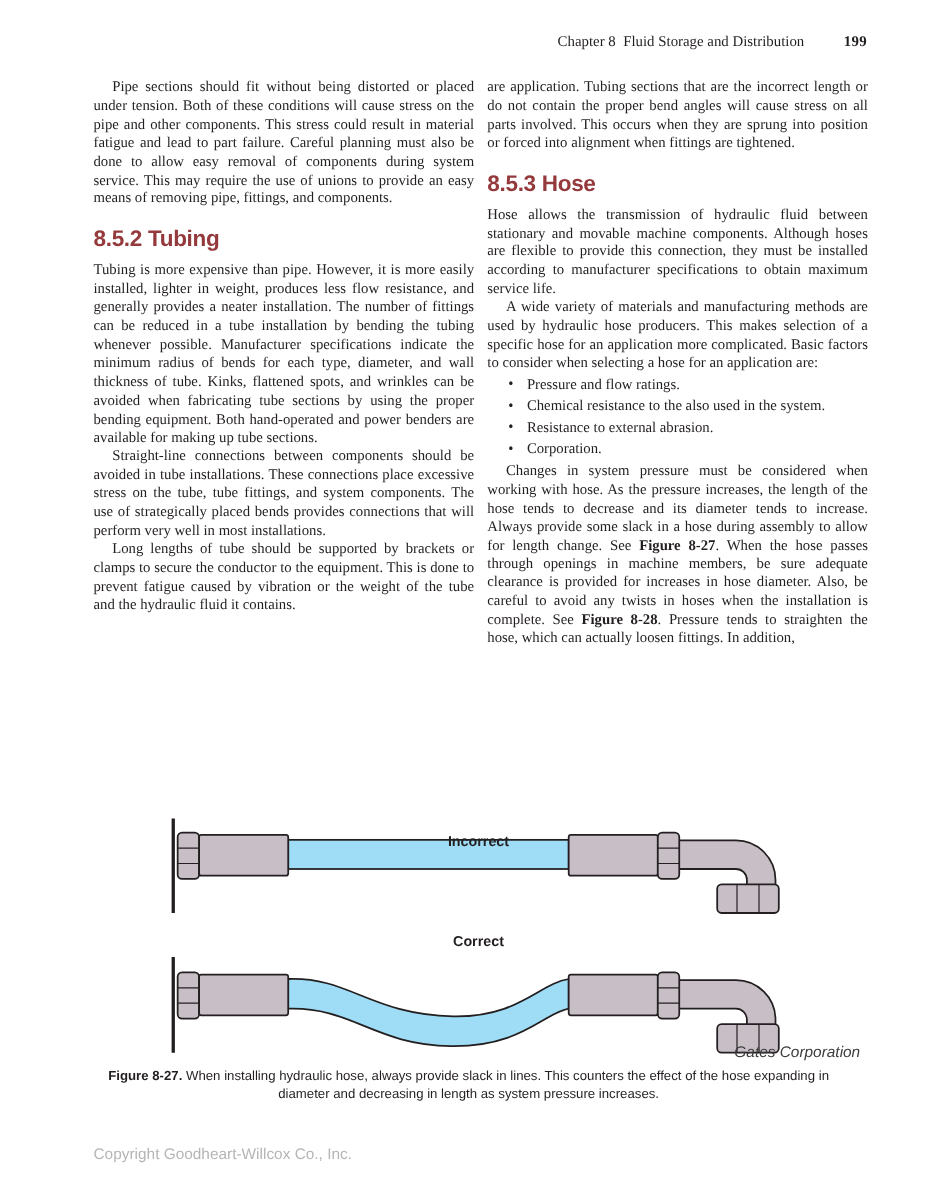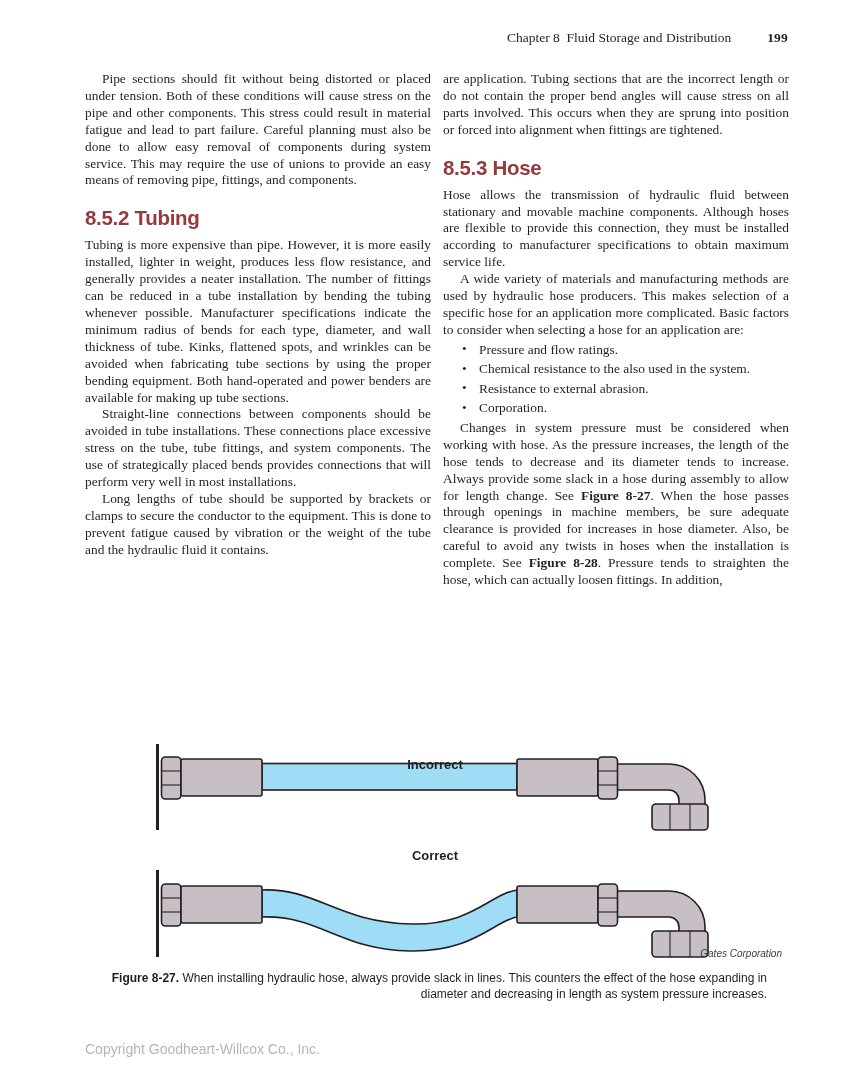--- a/index.html
+++ b/index.html
@@ -38,26 +38,26 @@
   .fig-label {
     position:absolute; left:285px; width:300px; text-align:center;
     font-family:"Liberation Sans", sans-serif; font-weight:bold;
     font-size:13px; color:#231f20;
   }
   .fig-label-incorrect { top:728px;margin-top:29px; }
   .fig-label-correct   { top:848px; }
   .credit {
     position:absolute; top:948px; right:67px;
     font-family:"Liberation Sans", sans-serif; font-style:italic;
-    font-size:10px; color:#3c3c3c;
+    font-size:14px; color:#3c3c3c;
   }
   .caption {
     position:absolute; top:970px; left:85px; width:682px;
     font-family:"Liberation Sans", sans-serif; font-size:12px;
-    line-height:16px; color:#231f20; text-align:right;
+    line-height:16px; color:#231f20; text-align:center;
   }
   .footer {
     position:absolute; top:1041px; left:85px;
     font-family:"Liberation Sans", sans-serif; font-size:14px; color:#b5b5b5;
   }
 </style>
 </head>
 <body>
 
 <div class="page">

